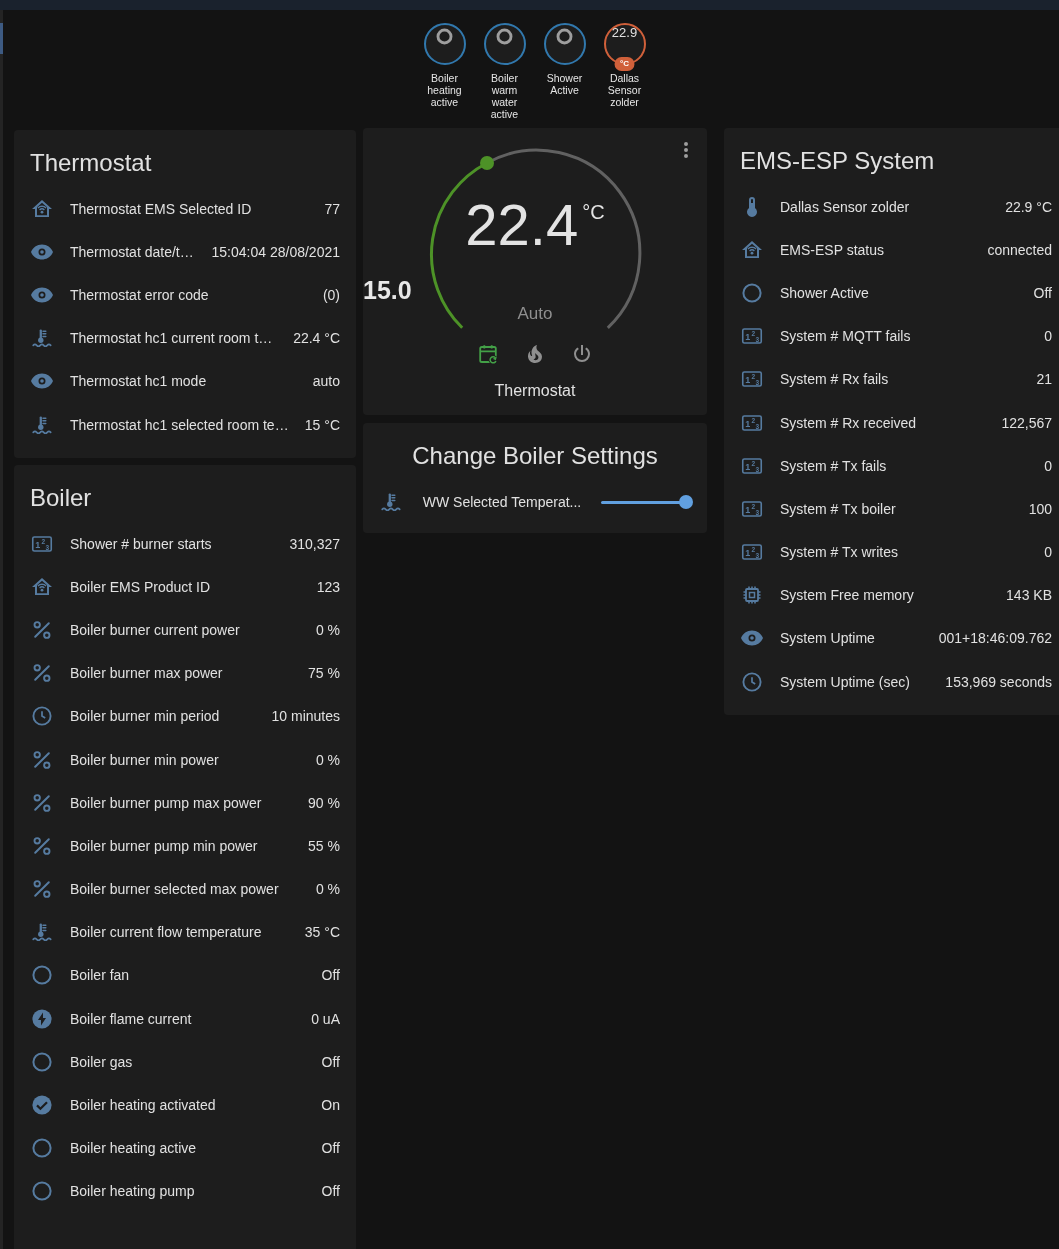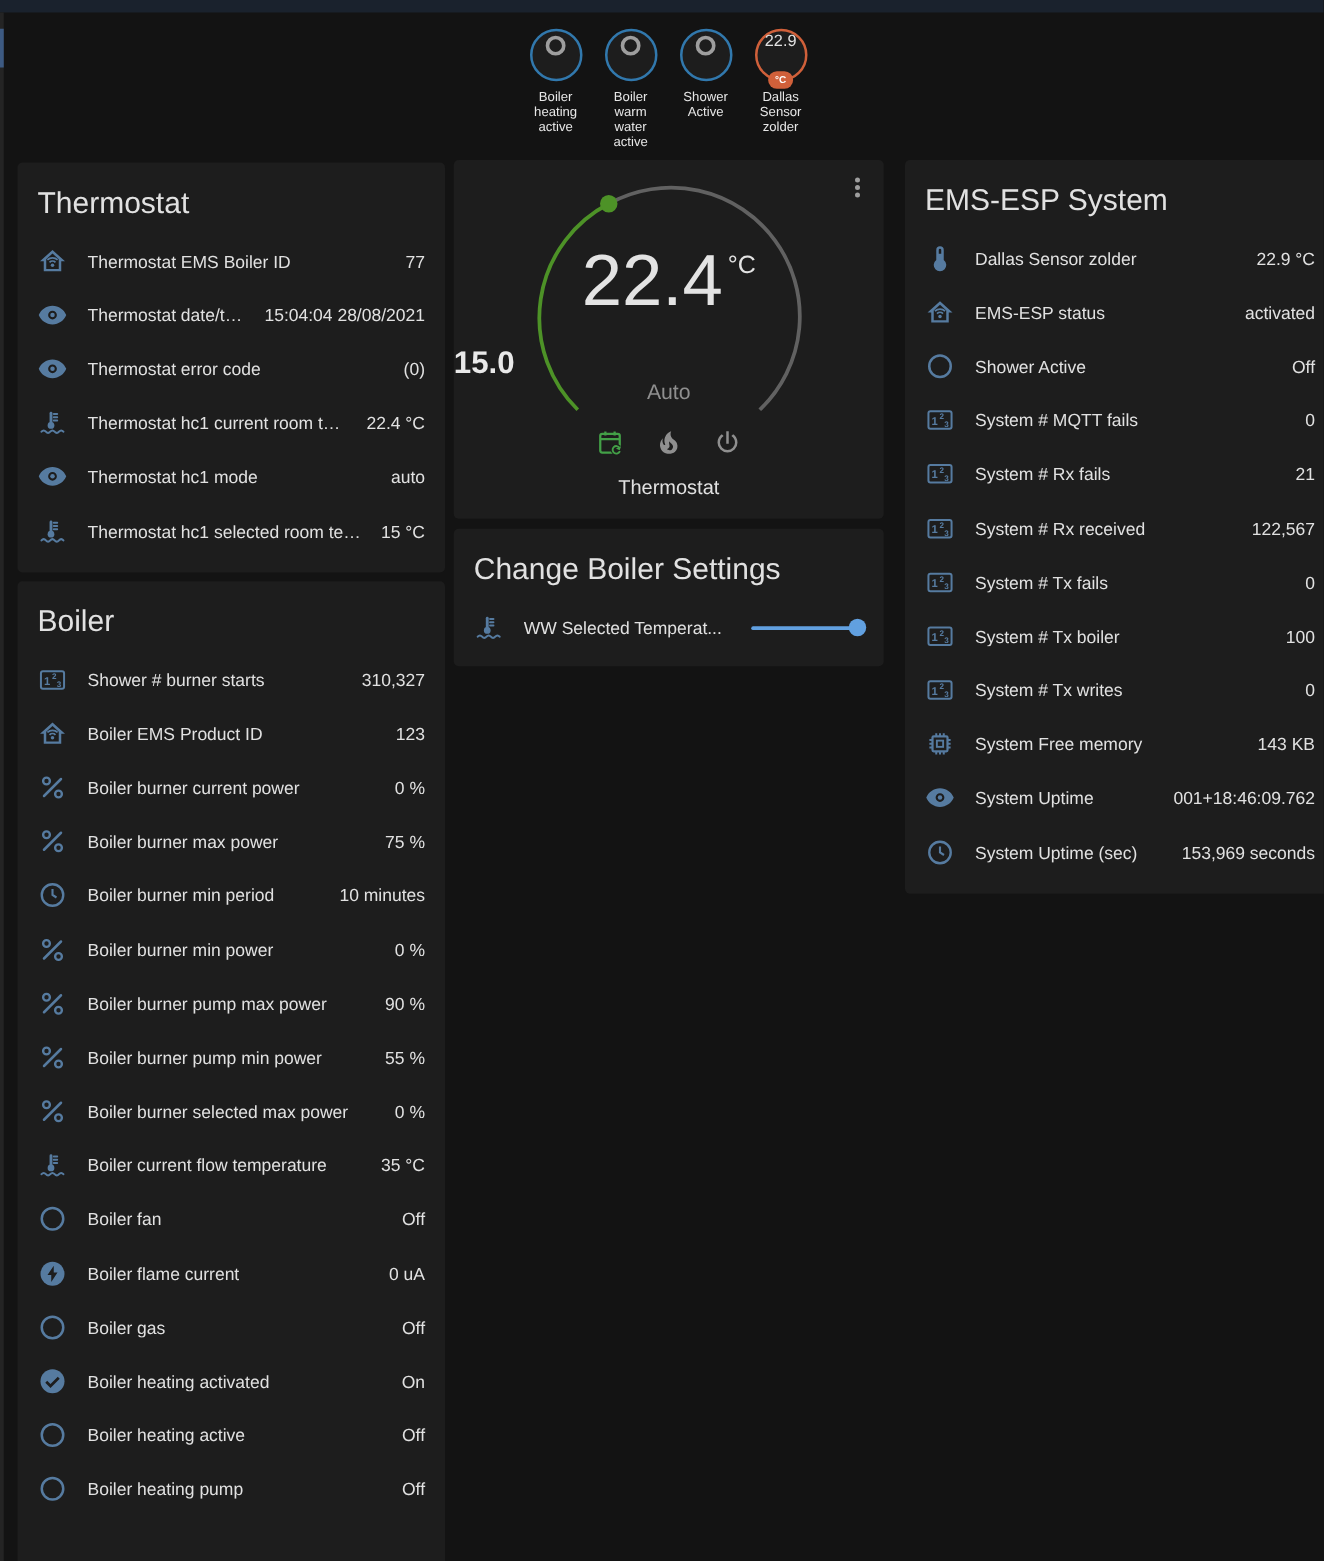--- a/index.html
+++ b/index.html
@@ -43,21 +43,21 @@
   .row{display:flex;align-items:center;height:43.2px;padding:0 16px;gap:16px;cursor:pointer;}
   .icon{width:24px;height:24px;flex:none;color:var(--icon-blue);}
   .icon svg{width:24px;height:24px;display:block;}
   .rname{flex:1;font-size:14px;color:var(--text-primary);white-space:nowrap;overflow:hidden;text-overflow:ellipsis;}
   .rvalue{font-size:14px;color:var(--text-primary);white-space:nowrap;text-align:right;}
 
   #thermostat-card{left:14px;top:130px;width:342px;height:328px;}
   #boiler-card{left:14px;top:465px;width:342px;height:800px;}
   #system-card{left:724px;top:128px;width:344px;height:587px;}
   #gauge-card{left:363px;top:128px;width:344px;height:287px;}
-  #settings-card{left:363px;top:423px;width:344px;height:110px;}
+  #settings-card{left:363px;top:423px;width:344px;height:110px;text-align:center;}
 
   
   .gauge-svg{position:absolute;left:0;top:0;width:344px;height:287px;}
   .arc-green{stroke:var(--gauge-green);stroke-width:3;fill:none;}
   .arc-gray{stroke:#616161;stroke-width:3;fill:none;}
   .gauge-dot{fill:var(--gauge-green);cursor:pointer;}
   .gauge-current{position:absolute;top:66px;width:100%;text-align:center;font-size:58px;line-height:62px;color:#e3e3e3;pointer-events:none;}
   .gauge-unit{font-size:20px;position:relative;top:-26px;margin-left:4px;}
   .gauge-target{position:absolute;top:148px;width:100%;font-size:25px;font-weight:700;color:#e8e8e8;pointer-events:none;}
   .gauge-mode{position:absolute;top:176px;width:100%;text-align:center;font-size:17px;color:var(--text-secondary);pointer-events:none;}
@@ -128,21 +128,21 @@
       <div class="row">
         <span class="icon">
           <svg viewBox="0 0 24 24" fill="currentColor">
             <path d="M12,3L2,12H5V20H19V12H22L12,3Z"></path>
             <path d="M12,5.8L7,10.3V18.2H17V10.3L12,5.8Z" fill="#1d1d1d"></path>
             <circle cx="12" cy="15.2" r="1.4"></circle>
             <path d="M9.6,12.9A3.4,3.4 0 0,1 14.4,12.9" fill="none" stroke="currentColor" stroke-width="1.4"></path>
             <path d="M7.9,10.9A5.8,5.8 0 0,1 16.1,10.9" fill="none" stroke="currentColor" stroke-width="1.4"></path>
           </svg>
         </span>
-        <div class="rname">Thermostat EMS Boiler ID</div>
+        <div class="rname">Thermostat EMS Selected ID</div>
         <div class="rvalue">77</div>
       </div>
       <div class="row">
         <span class="icon">
           <svg viewBox="0 0 24 24" fill="currentColor">
             <path fill-rule="evenodd" d="M12,4.5C7,4.5 2.73,7.61 1,12C2.73,16.39 7,19.5 12,19.5C17,19.5 21.27,16.39 23,12C21.27,7.61 17,4.5 12,4.5M12,15.5A3.5,3.5 0 0,1 8.5,12A3.5,3.5 0 0,1 12,8.5A3.5,3.5 0 0,1 15.5,12A3.5,3.5 0 0,1 12,15.5Z"></path>
             <circle cx="12" cy="12" r="1.8"></circle>
           </svg>
         </span>
         <div class="rname">Thermostat date/time</div>
@@ -454,21 +454,21 @@
         <span class="icon">
           <svg viewBox="0 0 24 24" fill="currentColor">
             <path d="M12,3L2,12H5V20H19V12H22L12,3Z"></path>
             <path d="M12,5.8L7,10.3V18.2H17V10.3L12,5.8Z" fill="#1d1d1d"></path>
             <circle cx="12" cy="15.2" r="1.4"></circle>
             <path d="M9.6,12.9A3.4,3.4 0 0,1 14.4,12.9" fill="none" stroke="currentColor" stroke-width="1.4"></path>
             <path d="M7.9,10.9A5.8,5.8 0 0,1 16.1,10.9" fill="none" stroke="currentColor" stroke-width="1.4"></path>
           </svg>
         </span>
         <div class="rname">EMS-ESP status</div>
-        <div class="rvalue">activated</div>
+        <div class="rvalue">connected</div>
       </div>
       <div class="row">
         <span class="icon">
           <svg viewBox="0 0 24 24" fill="currentColor">
             <circle cx="12" cy="12" r="8.6" fill="none" stroke="currentColor" stroke-width="2"></circle>
           </svg>
         </span>
         <div class="rname">Shower Active</div>
         <div class="rvalue">Off</div>
       </div>

